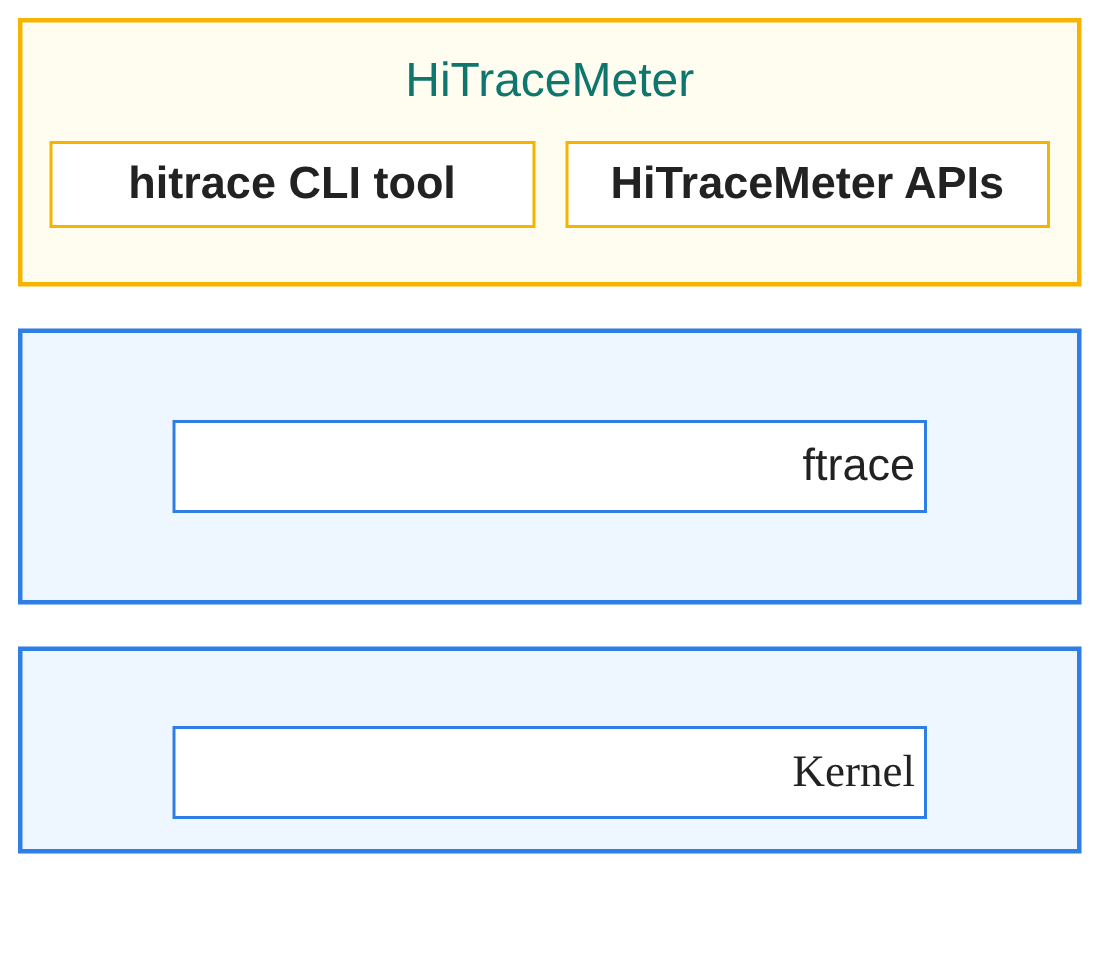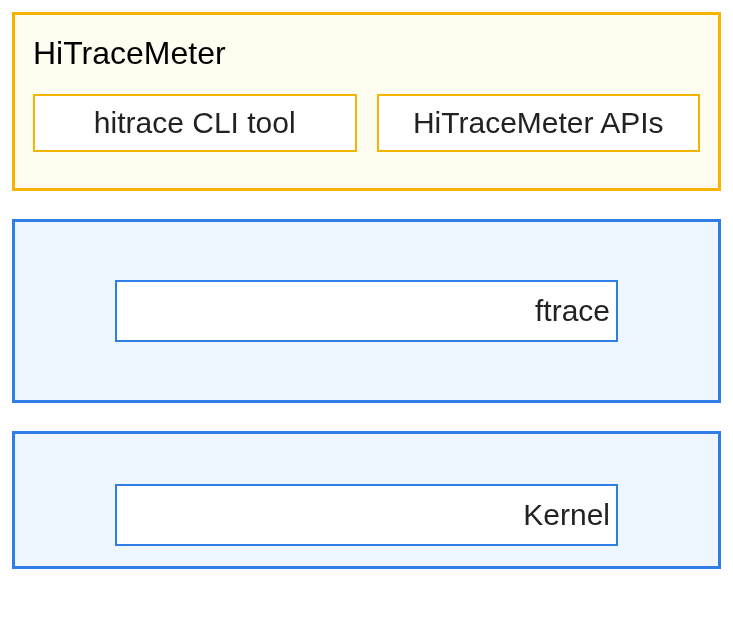--- a/index.html
+++ b/index.html
@@ -11,48 +11,50 @@
       box-sizing: border-box;
     }
     .box-yellow-outer {
       border: 3px solid #f4b400;
       background: #fffdf0;
       padding: 14px 18px 36px 18px;
       box-sizing: border-box;
       margin-bottom: 28px;
     }
     .title-yellow {
-      text-align: left;
+      text-align: center;
       font-size: 32px;
-      color: #000000;
+      color: #0f766e;
       padding: 6px 0 22px 0;
     }
     .row-two {
       display: flex;
       gap: 20px;
     }
     .box-yellow-inner {
       flex: 1;
       border: 2px solid #f4b400;
       background: #ffffff;
       text-align: center;
       font-size: 30px;
       color: #222;
       padding: 10px 6px;
+      font-weight: bold;
     }
     .box-blue-outer {
       border: 3px solid #2f7ee6;
       background: #eef6ff;
       padding: 58px 100px 58px 100px;
       box-sizing: border-box;
       margin-bottom: 28px;
     }
     .box-blue-outer.last {
       margin-bottom: 0;
       padding: 50px 100px 20px 100px;
+      font-family: Liberation Serif, serif;
     }
     .box-blue-inner {
       border: 2px solid #2f7ee6;
       background: #ffffff;
       text-align: right;
       font-size: 30px;
       color: #222;
       padding: 12px 6px;
     }
   </style>

